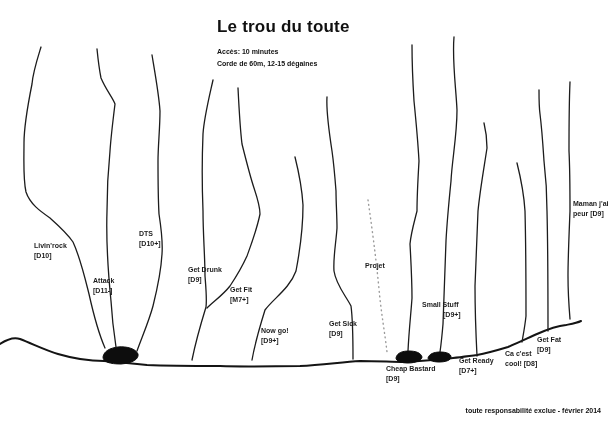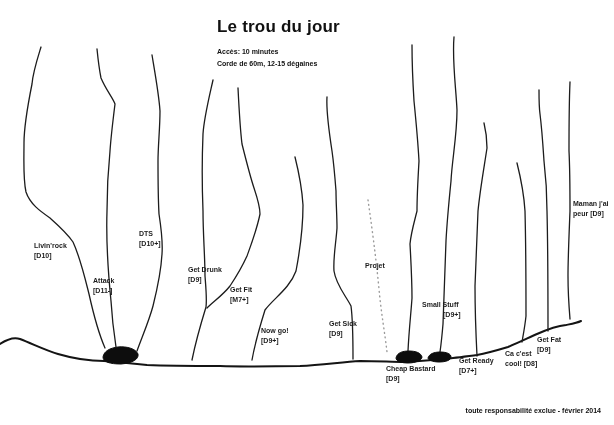--- a/index.html
+++ b/index.html
@@ -71,21 +71,21 @@
          C548,251 548,301 548,331"></path>
     <path class="route-line" d="M570,82 C569,105 569,130 569,151 C570,171 570,191 570,211 C569,236 568,258 568,276
          C568,293 569,307 570,319"></path>
 
     <path class="blob" d="M103,357 C104,351 110,348 118,347 C127,346 136,349 138,354 C139,359 133,363 121,364 C110,364 103,362 103,357 Z"></path>
     <path class="blob" d="M396,358 C397,353 402,351 409,351 C416,351 421,353 422,357 C422,360 416,363 408,363 C401,363 396,361 396,358 Z"></path>
     <path class="blob" d="M428,358 C429,354 434,352 440,352 C447,352 451,354 451,357 C451,360 446,362 439,362 C433,362 428,360 428,358 Z"></path>
   </svg>
 
   <div class="hdr">
-    <div class="title">Le trou du jour</div>
+    <div class="title">Le trou du toute</div>
     <div class="sub">
       <div>Accès: 10 minutes</div>
       <div>Corde de 60m, 12-15 dégaines</div>
     </div>
   </div>
 
   <div class="lbl" style="left:34px;top:241px">
     <span class="nm">Livin'rock</span>
     <span class="gr">[D10]</span>
   </div>

